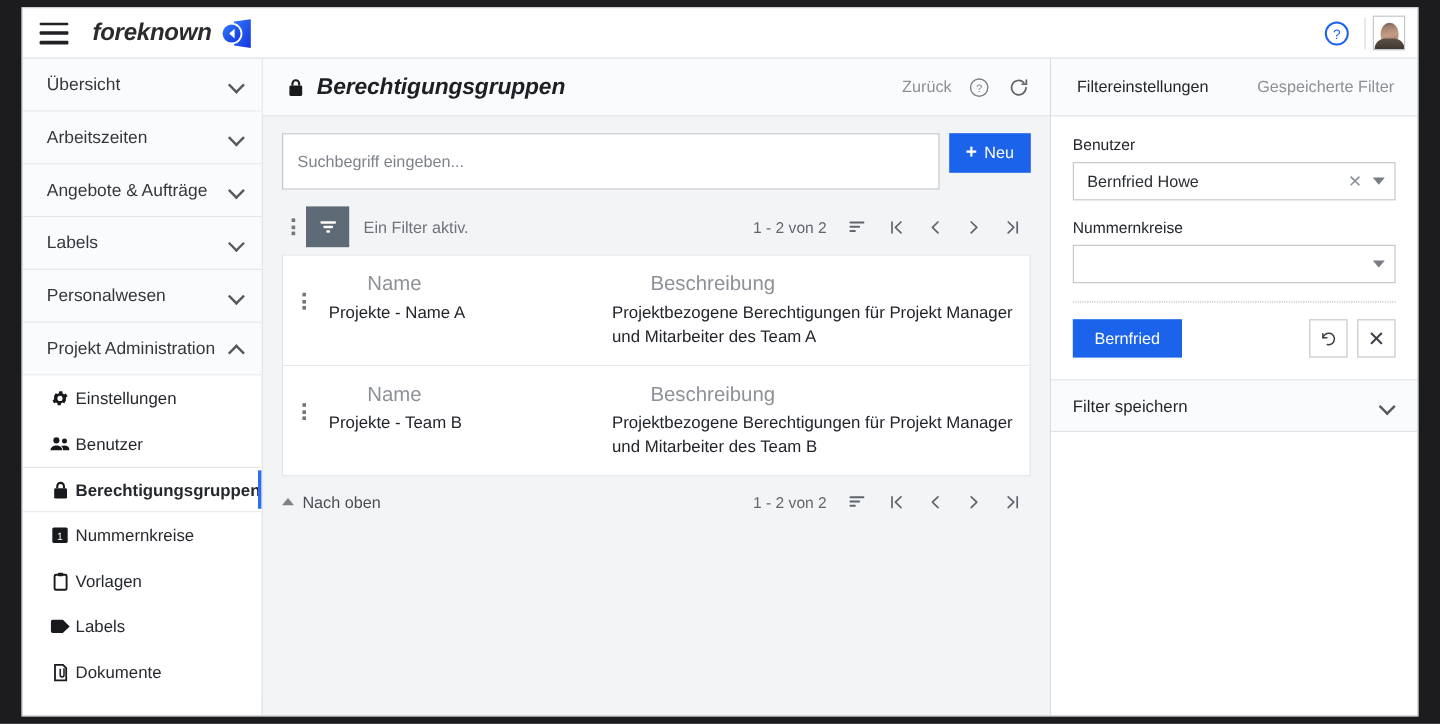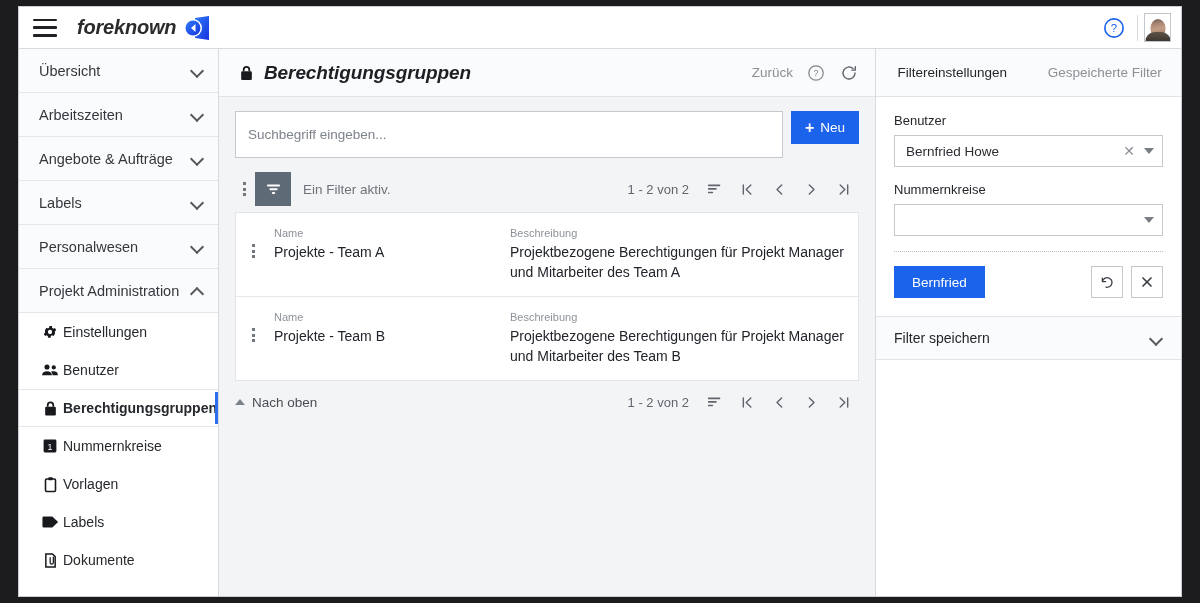--- a/index.html
+++ b/index.html
@@ -151,21 +151,21 @@
     justify-content: center; cursor: pointer; }
 
   
   .list { background: #fff; border: 1px solid #e2e4e8; }
   .row { display: flex; align-items: flex-start; padding: 14px 10px 14px 8px; }
   .row + .row { border-top: 1px solid #e6e8eb; }
   .row .kebab { margin-top: 14px; flex: 0 0 18px; }
   .cell { padding-left: 12px; }
   .cell.name { flex: 0 0 236px; }
   .cell.desc { flex: 1; }
-  .cell-label { font-size: 11px; color: #8d9299; margin-bottom: 3px; }
+  .cell-label { font-size: 17px; color: #8d9299; margin-bottom: 3px; margin-left: 32px; }
   .cell-value { font-size: 14px; color: #21242a; line-height: 1.43; }
 
   .bottombar { display: flex; align-items: center; height: 38px; padding-top: 4px; }
   .top-link { display: flex; align-items: center; gap: 7px; font-size: 13.5px;
     color: #4a4e54; cursor: pointer; }
   .caret-up { width: 0; height: 0; border-left: 5px solid transparent;
     border-right: 5px solid transparent; border-bottom: 6px solid #7c828a; }
 
   
   .panel { width: 305px; flex: 0 0 305px; background: #fff; display: flex; flex-direction: column; }
@@ -442,21 +442,21 @@
         <div class="list">
 
           <div class="row">
             <span class="kebab">
                 <i></i>
                 <i></i>
                 <i></i>
               </span>
             <div class="cell name">
               <div class="cell-label">Name</div>
-              <div class="cell-value">Projekte - Team A</div>
+              <div class="cell-value">Projekte - Name A</div>
             </div>
             <div class="cell desc">
               <div class="cell-label">Beschreibung</div>
               <div class="cell-value">Projektbezogene Berechtigungen für Projekt Manager und Mitarbeiter des Team A</div>
             </div>
           </div>
 
           <div class="row">
             <span class="kebab">
                 <i></i>

